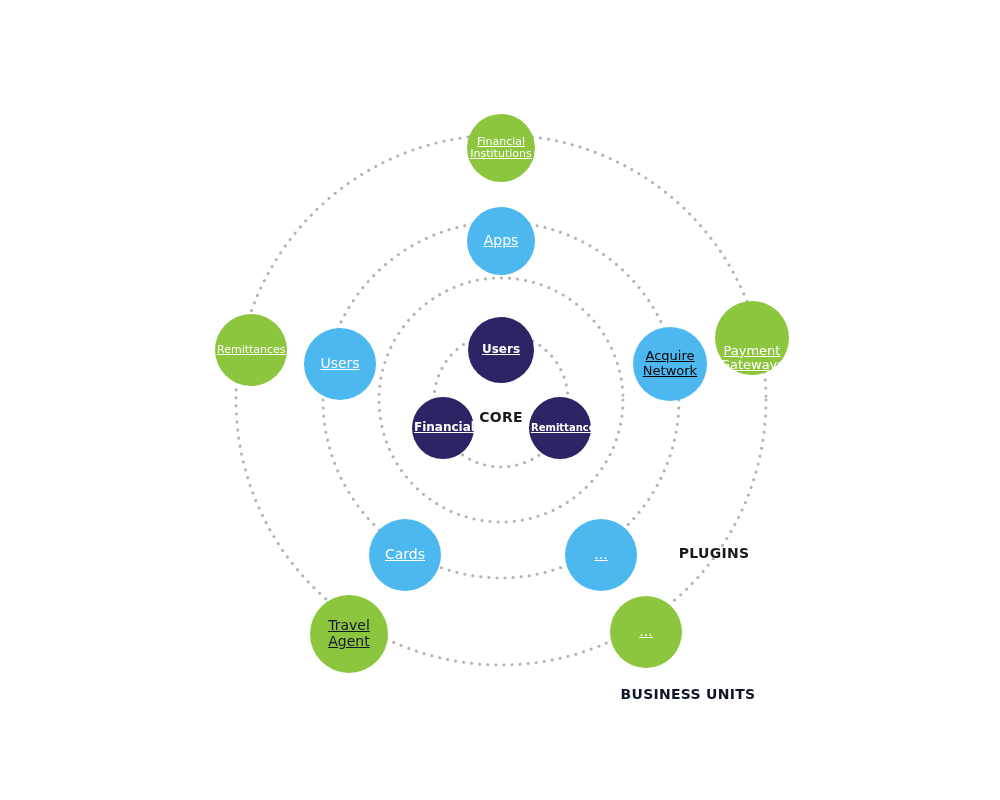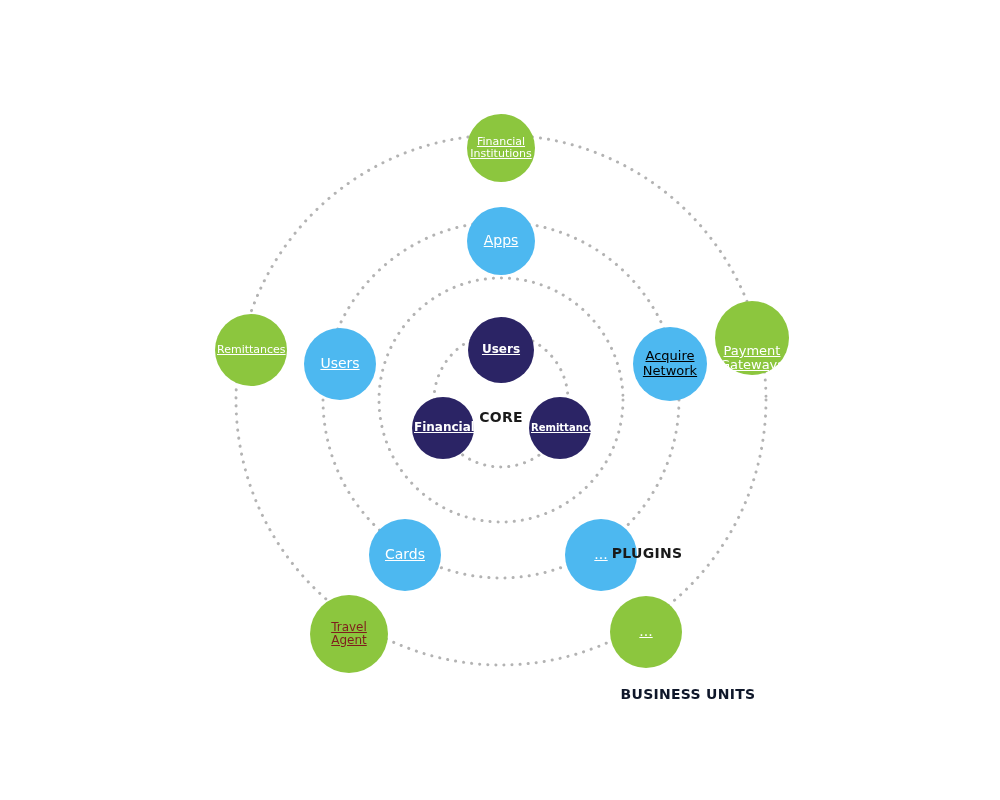--- a/index.html
+++ b/index.html
@@ -98,27 +98,27 @@
         <span class="node-label">Financial
 Institutions</span>
       </div>
       <div class="node" style="left: 215px; top: 314px; width: 72px; height: 72px; background: rgb(140, 198, 62); font-size: 11px; font-weight: normal; color: rgb(255, 255, 255);">
         <span class="node-label">Remittances</span>
       </div>
       <div class="node" style="left: 715px; top: 301px; width: 74px; height: 74px; background: rgb(140, 198, 62); font-size: 13px; font-weight: normal; color: rgb(255, 255, 255); align-items: flex-end;">
         <span class="node-label">Payment
 Gateways</span>
       </div>
-      <div class="node" style="left: 310px; top: 595px; width: 78px; height: 78px; background: rgb(140, 198, 62); font-size: 12px; font-weight: normal; color: #7f1d1d;">
+      <div class="node" style="left: 310px; top: 595px; width: 78px; height: 78px; background: rgb(140, 198, 62); font-size: 14px; font-weight: normal; color: #0f172a;">
         <span class="node-label">Travel
 Agent</span>
       </div>
       <div class="node" style="left: 610px; top: 596px; width: 72px; height: 72px; background: rgb(140, 198, 62); font-size: 14px; font-weight: normal; color: rgb(255, 255, 255);">
         <span class="node-label">...</span>
       </div>
     </div>
   <div id="labels-layer">
       <div class="ring-label" style="font-size: 14px; color: rgb(26, 26, 26); left: 501px; top: 417px; transform: translate(-50%, -50%);">CORE</div>
-      <div class="ring-label" style="font-size: 14px; color: rgb(26, 26, 26); left: 647px; top: 553px; transform: translate(-50%, -50%);">PLUGINS</div>
+      <div class="ring-label" style="font-size: 14px; color: rgb(26, 26, 26); left: 714px; top: 553px; transform: translate(-50%, -50%);">PLUGINS</div>
       <div class="ring-label" style="font-size: 14px; color: #0f172a; left: 688px; top: 694px; transform: translate(-50%, -50%);">BUSINESS UNITS</div>
     </div>
 
 </div>
 
 </body></html>

